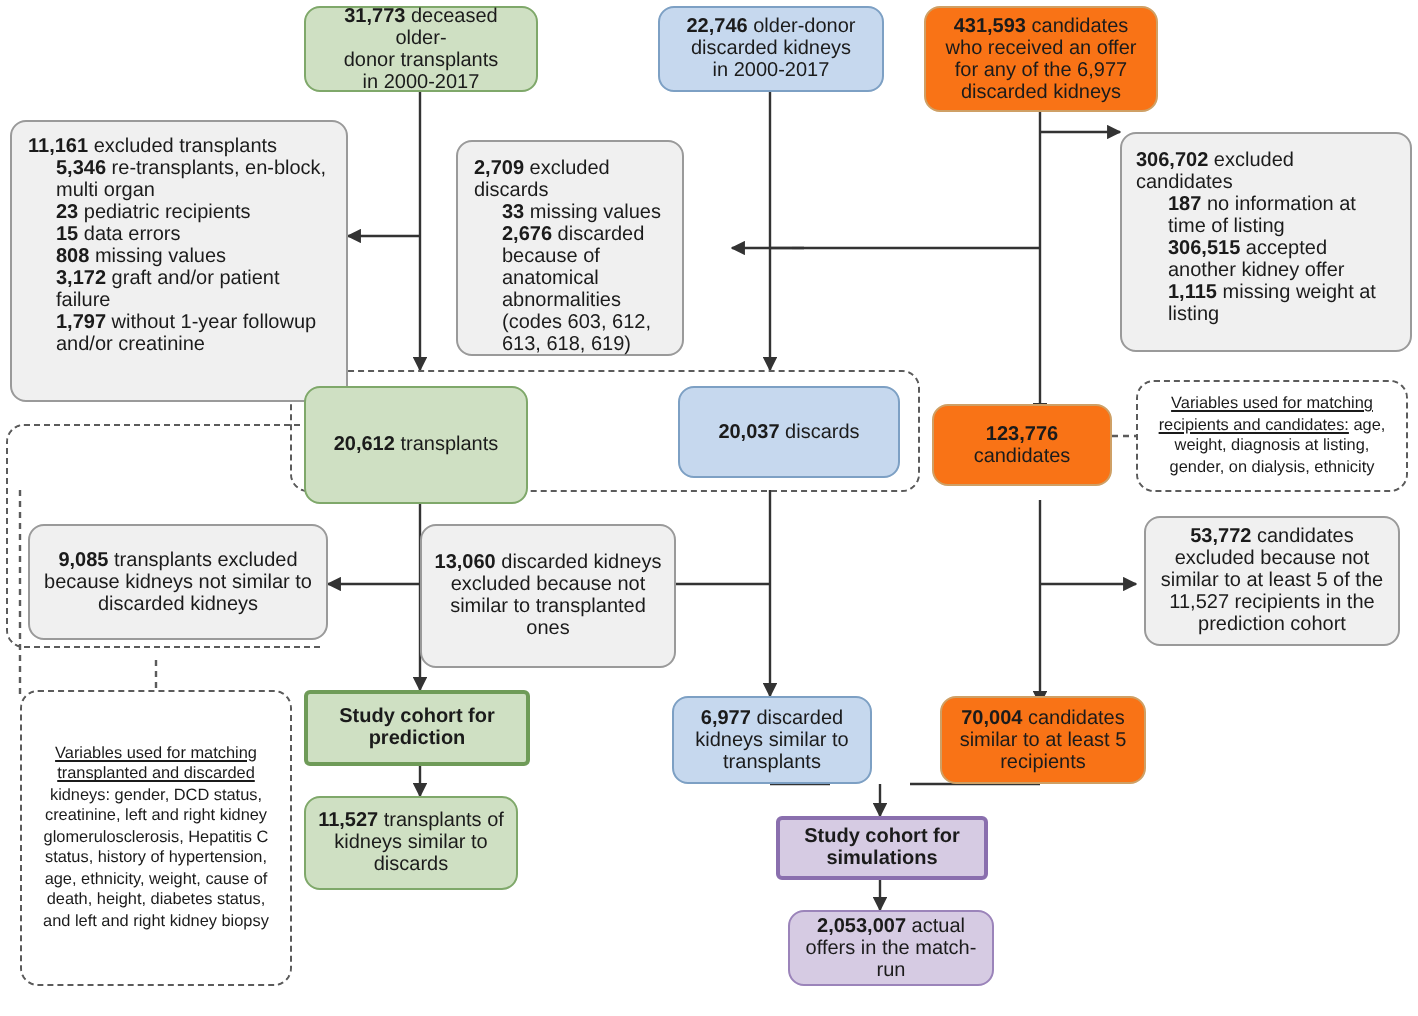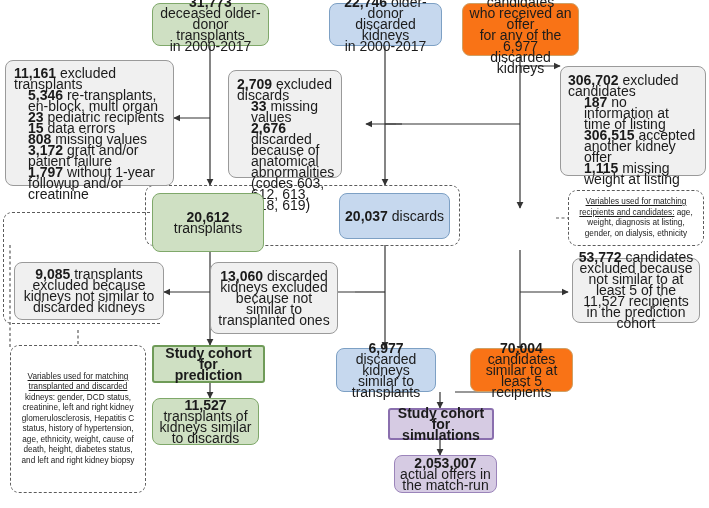--- a/index.html
+++ b/index.html
@@ -1,21 +1,21 @@
 <!DOCTYPE html>
 <html><head>
 <meta charset="utf-8">
 <style>
   html,body{margin:0;padding:0;background:#ffffff;}
   body{font-family:"Liberation Sans","DejaVu Sans",sans-serif;}
   #canvas{position:relative;width:709px;height:508px;background:#fff;overflow:hidden;}
 
   .box{position:absolute;box-sizing:border-box;border-radius:8px;
        display:flex;align-items:center;justify-content:center;text-align:center;
-       font-size:14px;line-height:11px;color:#1b1b1b;padding:3px 5px;}
+       font-size:10px;line-height:11px;color:#1b1b1b;padding:3px 5px;}
   .box .t{display:block;}
   b{font-weight:bold;}
 
   .green{background:#cfe0c3;border:1.3px solid #7fa86a;}
   .green-strong{background:#cfe0c3;border:2.2px solid #6f9b58;border-radius:3px;font-weight:bold;}
   .blue{background:#c6d8ee;border:1.3px solid #7da0c4;}
   .pink{background:#f97316;border:1.3px solid #cfa065;}
   .purple{background:#d6cbe3;border:2.2px solid #8a6fae;border-radius:3px;font-weight:bold;}
   .purple-soft{background:#d6cbe3;border:1.3px solid #9b84ba;}
   .grey{background:#f0f0f0;border:1.1px solid #9a9a9a;}
@@ -104,21 +104,21 @@
 
   <div class="box pink" style="left:462px;top:3px;width:117px;height:53px;">
     <span class="t">
       <b>431,593</b><span> candidates</span><br>
       <span>who received an offer</span><br>
       <span>for any of the 6,977</span><br>
       <span>discarded kidneys</span>
     </span>
   </div>
 
-  <div class="box grey" style="left:5px;top:60px;width:169px;height:126px;align-items:flex-start;justify-content:flex-start;padding:7px 8px;">
+  <div class="box grey" style="left:5px;top:60px;width:169px;height:141px;align-items:flex-start;justify-content:flex-start;padding:7px 8px;">
     <span class="t">
       <span><b>11,161</b><span> excluded transplants</span></span>
       <span style="display:block;padding-left:14px;">
         <span style="display:block;"><b>5,346</b><span> re-transplants, en-block, multi organ</span></span>
         <span style="display:block;"><b>23</b><span> pediatric recipients</span></span>
         <span style="display:block;"><b>15</b><span> data errors</span></span>
         <span style="display:block;"><b>808</b><span> missing values</span></span>
         <span style="display:block;"><b>3,172</b><span> graft and/or patient failure</span></span>
         <span style="display:block;"><b>1,797</b><span> without 1-year followup and/or creatinine</span></span>
       </span>
@@ -147,20 +147,23 @@
   </div>
 
   <div class="box green" style="left:152px;top:193px;width:112px;height:59px;">
     <span class="t"><b>20,612</b><span> transplants</span></span>
   </div>
 
   <div class="box blue" style="left:339px;top:193px;width:111px;height:46px;">
     <span class="t"><b>20,037</b><span> discards</span></span>
   </div>
 
+  <div class="box pink" style="left:466px;top:202px;width:90px;height:41px;">
+    <span class="t"><b>123,776</b><span> candidates</span></span>
+  </div>
 
   <div class="box dashnote" style="left:568px;top:190px;width:136px;height:56px;">
     <span class="t">
       <span class="u">Variables used for matching</span><br>
       <span class="u">recipients and candidates:</span>
       <span>age, weight, diagnosis at listing, gender, on dialysis, ethnicity</span>
     </span>
   </div>
 
   <div class="box grey" style="left:14px;top:262px;width:150px;height:58px;">

